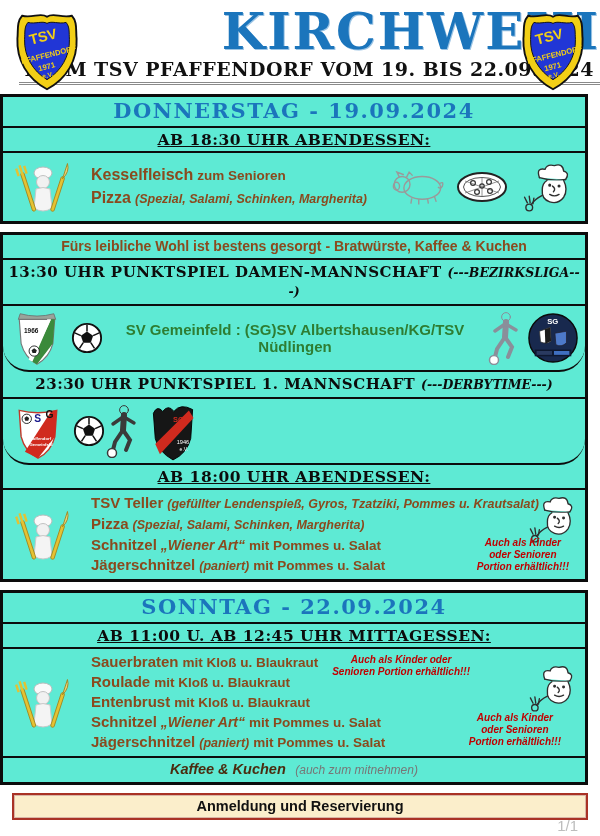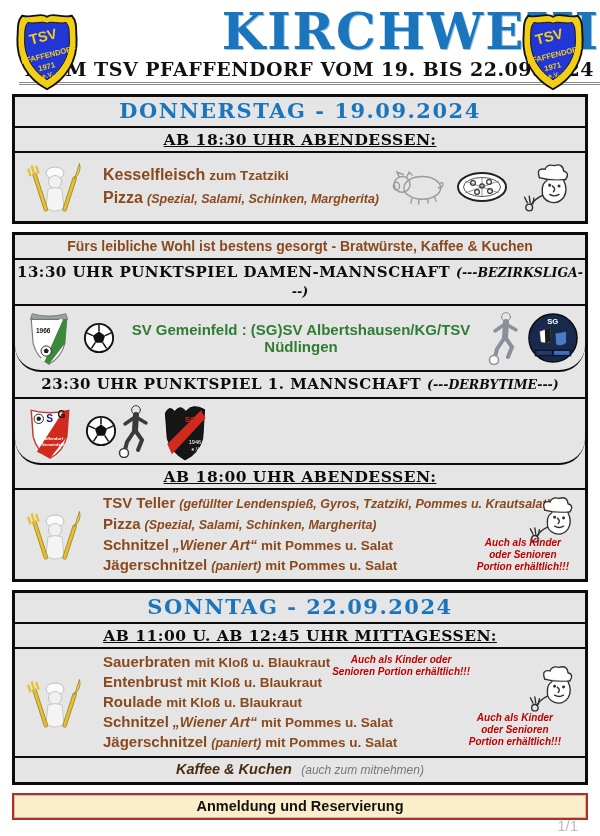--- a/index.html
+++ b/index.html
@@ -14,21 +14,21 @@
     color:#1b75bc; letter-spacing:2px; text-shadow:1px 1px 0 #9cc4e4;
   }
   .sub-title {
     display:inline-block; font-family:"DejaVu Serif", serif; font-weight:bold; font-size:19px;
     color:#111; letter-spacing:0.5px; border-bottom:3px double #8a8a8a; padding:0 6px 2px 6px;
   }
   .logo-tsv { position:absolute; top:10px; width:78px; height:84px; }
   .logo-tsv.left { left:8px; } .logo-tsv.right { right:8px; }
 
   
-  .box { margin:0 12px 8px 12px; border:3px solid #0c0c0c; background:#e5e5e5; }
+  .box { margin:0 12px 8px 0; border:3px solid #0c0c0c; background:#5eead4; }
   .row { border-bottom:2px solid #0c0c0c; }
   .row:last-child { border-bottom:none; }
   .day-title {
     text-align:center; font-family:"DejaVu Serif", serif; font-weight:bold; font-size:21px;
     color:#1b75bc; letter-spacing:1.5px; padding:2px 0 3px 0; line-height:24px;
   }
   .sub-head {
     text-align:center; font-family:"DejaVu Serif", serif; font-weight:bold; font-size:15.5px;
     color:#0c0c0c; letter-spacing:0.5px; padding:2px 0; line-height:19px;
   }
@@ -194,21 +194,21 @@
     <div class="row day-title">DONNERSTAG - 19.09.2024</div>
     <div class="row sub-head"><span>AB 18:30 UHR ABENDESSEN:</span></div>
     <div class="row food-row">
       <div class="chef-col">
         <svg width="58" height="62" viewBox="0 0 58 62">
             <use href="#chef-fig"></use>
           </svg>
       </div>
       <div class="items-col">
         <div class="food-item">
-          <span class="fi-name">Kesselfleisch</span><span class="fi-rest">zum Tzatziki</span>
+          <span class="fi-name">Kesselfleisch</span><span class="fi-rest">zum Senioren</span>
         </div>
         <div class="food-item">
           <span class="fi-name">Pizza</span><span class="fi-mid">(Spezial, Salami, Schinken, Margherita)</span>
         </div>
       </div>
       <div class="right-icons">
         <svg width="56" height="40" viewBox="0 0 64 44">
             <use href="#pig-icon"></use>
           </svg>
         <svg width="54" height="38" viewBox="0 0 54 38">
@@ -305,22 +305,22 @@
     <div class="row day-title">SONNTAG - 22.09.2024</div>
     <div class="row sub-head"><span>AB 11:00 U. AB 12:45 UHR MITTAGESSEN:</span></div>
     <div class="row food-row compact">
       <div class="chef-col">
         <svg width="58" height="62" viewBox="0 0 58 62">
             <use href="#chef-fig"></use>
           </svg>
       </div>
       <div class="items-col" style="padding-right:100px;">
         <div class="food-item"><span class="fi-name">Sauerbraten</span><span class="fi-rest">mit Kloß u. Blaukraut</span></div>
+        <div class="food-item"><span class="fi-name">Roulade</span><span class="fi-rest">mit Kloß u. Blaukraut</span></div>
         <div class="food-item"><span class="fi-name">Entenbrust</span><span class="fi-rest">mit Kloß u. Blaukraut</span></div>
-        <div class="food-item"><span class="fi-name">Roulade</span><span class="fi-rest">mit Kloß u. Blaukraut</span></div>
         <div class="food-item"><span class="fi-name">Schnitzel</span><span class="fi-mid" style="font-size:14px">„Wiener Art“</span><span class="fi-rest">mit Pommes u. Salat</span></div>
         <div class="food-item"><span class="fi-name">Jägerschnitzel</span><span class="fi-mid">(paniert)</span><span class="fi-rest">mit Pommes u. Salat</span></div>
       </div>
       <div class="kids-note" style="position:absolute; top:5px; right:115px;text-align:center;">
         <span>Auch als Kinder oder</span>
         <span>Senioren Portion erhältlich!!!</span>
       </div>
       <svg width="52" height="50" viewBox="0 0 58 54" style="position:absolute; top:14px; right:8px;">
           <use href="#chef-face"></use>
         </svg>

